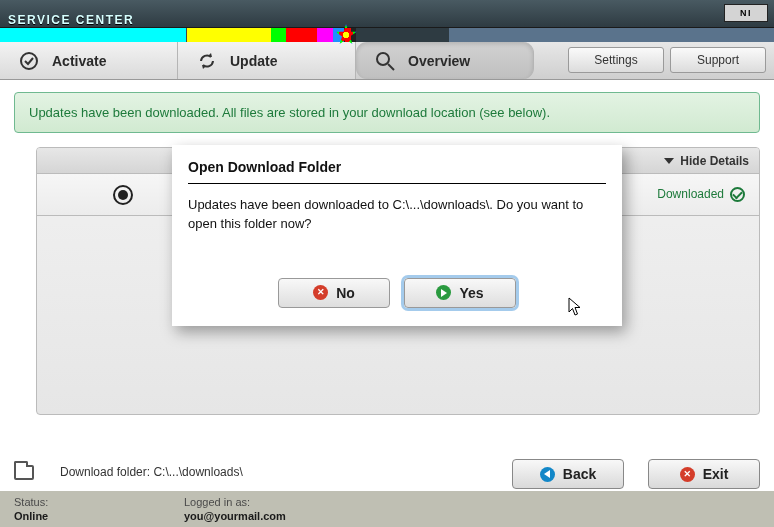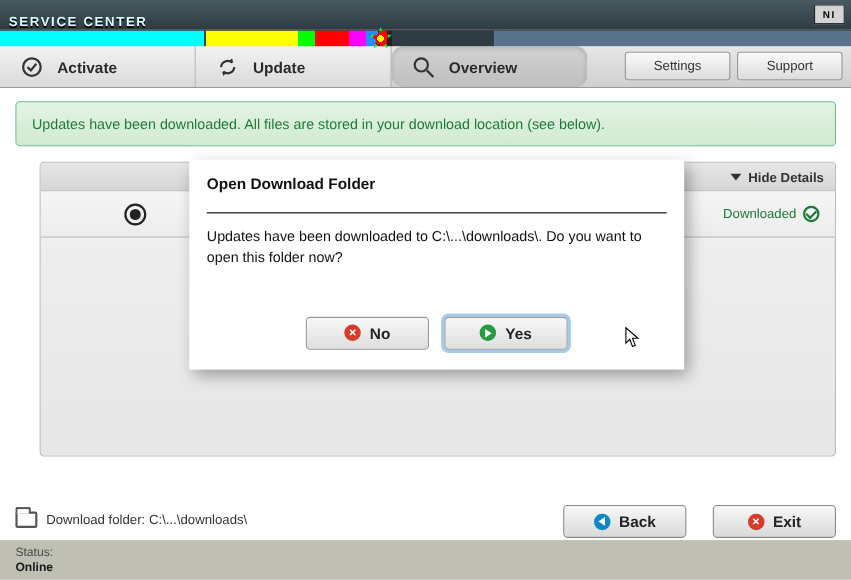--- a/index.html
+++ b/index.html
@@ -15,21 +15,21 @@
     letter-spacing: 1.5px;
     display: flex;
     align-items: flex-end;
     padding: 0 8px;
     border-bottom: 1px solid #1a1a1a;
     position: relative;
   }
   .titlebar .title-text { text-shadow: 0 1px 0 #000; }
   .ni-logo-box {
     position: absolute; right: 6px; top: 4px;
-    width: 28px; height: 18px;
+    width: 44px; height: 18px;
     background: #d4d4d4;
     border: 1px solid #222;
     display: flex; align-items: center; justify-content: center;
     font-size: 9px; font-weight: bold; color: #000;
   }
 
   
   .glitch-strip {
     height: 14px;
     background:
@@ -114,21 +114,21 @@
     display:inline-flex; align-items:center; justify-content:center; margin-left: 62px;
   }
   .radio-dot::after{content:""; width:10px;height:10px;background:#222;border-radius:50%;}
   .downloaded-tag { color:#1d7a3b; font-size:12px; font-weight:normal; display:flex; align-items:flex-start; gap:6px;}
   .check-circle{width:15px;height:15px;border:2px solid #1d7a3b;border-radius:50%;display:inline-flex;align-items:center;justify-content:center;}
   .check-circle::after{content:"";width:7px;height:4px;border-left:2px solid #1d7a3b;border-bottom:2px solid #1d7a3b;transform:rotate(-45deg);margin-top:-2px;}
 
   
   .dl-folder-row{
     position:absolute; left:14px; right:14px; bottom: 2px;
-    height: 34px; display:flex; align-items:center; gap:8px;
+    height: 34px; display:flex; align-items:center; gap:26px;
     font-size: 12px; color:#333;
   }
   .folder-icon{
     width:20px;height:15px;border:2px solid #555;border-radius:2px;background:#fff;position:relative;
   }
   .folder-icon::before{content:"";position:absolute;left:-2px;top:-6px;width:10px;height:4px;border:2px solid #555;border-bottom:none;border-radius:2px 2px 0 0;background:#fff;}
 
   .nav-btns{ position:absolute; right:14px; bottom:2px; display:flex; gap:24px;}
   .big-btn{
     width:112px; height:30px; border:1px solid #888; border-radius:4px;
@@ -155,21 +155,21 @@
 
   
   .modal{
     position:absolute; left:172px; top:145px; width:450px;
     background:#fff; box-shadow: 4px 6px 14px rgba(0,0,0,.35);
     padding: 14px 16px 18px 16px;
     z-index: 50;
   }
   .modal h3{
     font-size:14px; font-weight:bold; color:#111;
-    border-bottom:1px solid #000; padding-bottom:18px; margin-bottom:12px;
+    border-bottom:1px solid #000; padding-bottom:8px; margin-bottom:12px;
   }
   .modal p{font-size:13px;color:#111;line-height:1.45;}
   .modal-btns{display:flex; gap:14px; justify-content:center; margin-top:44px;}
   .modal-btn{
     width:112px;height:30px;border:1px solid #999;border-radius:4px;
     background:linear-gradient(#f8f8f8,#dedede);
     font-size:14px;font-weight:bold;color:#222;
     display:flex;align-items:center;justify-content:center;gap:8px;cursor:pointer;
   }
   .modal-btn.primary{box-shadow:0 0 0 3px rgba(90,160,220,.55);}
@@ -264,20 +264,24 @@
     </button>
   </div>
 
 </div>
 
 <div class="statusbar">
   <div class="status-col">
     <span class="lbl">Status:</span>
     <span class="val">Online</span>
   </div>
+  <div class="status-col">
+    <span class="lbl">Logged in as:</span>
+    <span class="val">you@yourmail.com</span>
+  </div>
 </div>
 
 <div class="modal">
   <h3>Open Download Folder</h3>
   <p>Updates have been downloaded to C:\...\downloads\. Do you want to open this folder now?</p>
   <div class="modal-btns">
     <button class="modal-btn">
       <span class="icon-circle ic-red"></span>
       <span>No</span>
     </button>

